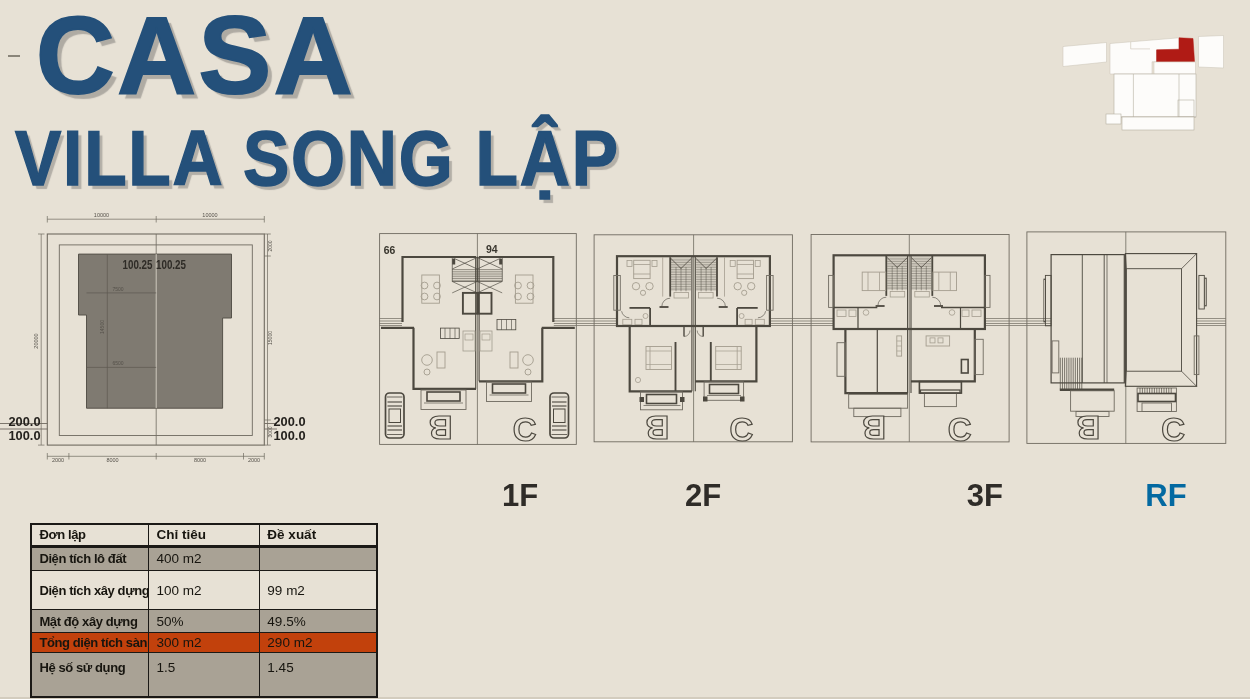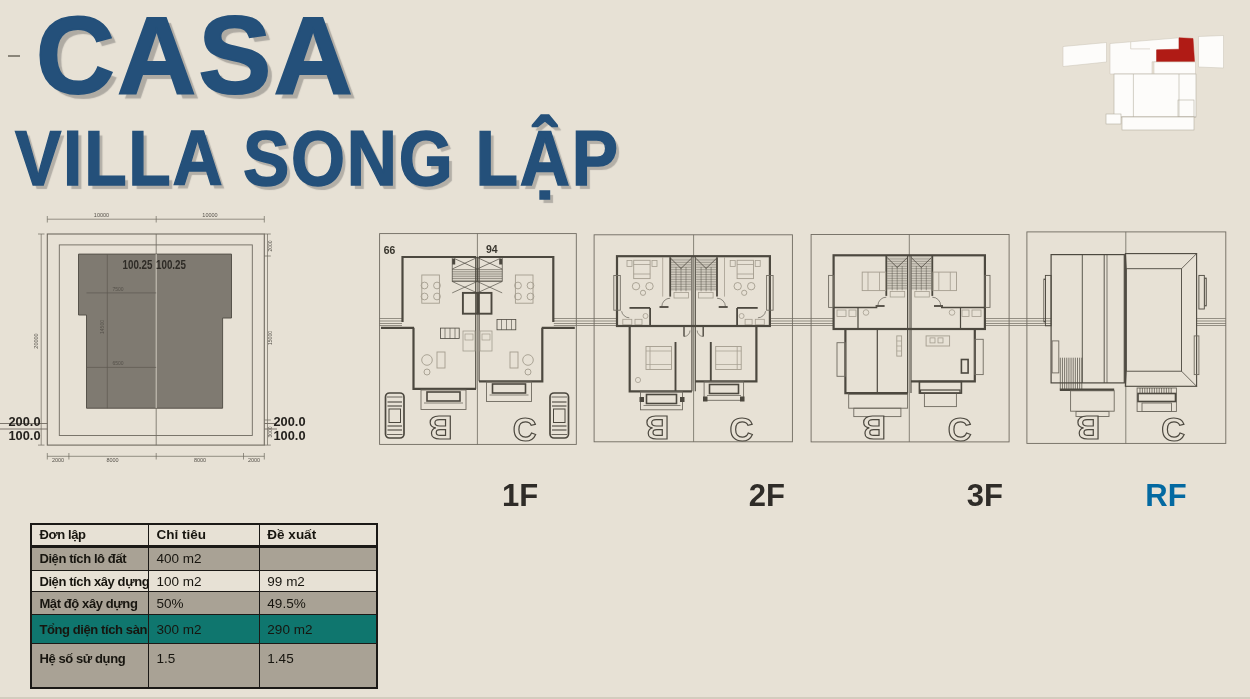--- a/index.html
+++ b/index.html
@@ -878,54 +878,54 @@
 <g>
         <line x1="1009.1" y1="318.5" x2="1026.9" y2="318.5" stroke="#6f6a60" stroke-width="0.7"></line>
         <line x1="1009.1" y1="321" x2="1026.9" y2="321" stroke="#6f6a60" stroke-width="0.7"></line>
         <line x1="1009.1" y1="323.5" x2="1026.9" y2="323.5" stroke="#6f6a60" stroke-width="0.7"></line>
         <line x1="1009.1" y1="325.5" x2="1026.9" y2="325.5" stroke="#6f6a60" stroke-width="0.7"></line>
       </g>
   </svg>
 
   <div class="abs" style="left:470px;top:478px;width:100px;text-align:center;font-size:31px;font-weight:bold;color:#2f2c28;">1F</div>
 
-  <div class="abs" style="left:685px;top:478px;width:100px;text-align:right;font-size:31px;font-weight:bold;color:#2f2c28;">2F</div>
+  <div class="abs" style="left:685px;top:478px;width:100px;text-align:left;font-size:31px;font-weight:bold;color:#2f2c28;">2F</div>
 
   <div class="abs" style="left:903px;top:478px;width:100px;text-align:right;font-size:31px;font-weight:bold;color:#2f2c28;">3F</div>
 
   <div class="abs" style="left:1116px;top:478px;width:100px;text-align:center;font-size:31px;font-weight:bold;color:#0369a1;">RF</div>
 
   <table class="spec abs" style="left:30.4px;top:523px;">
 
 <tbody>
         <tr style="background:#e7e1d5;height:22.0px;">
           <td style="font-weight:bold;border-bottom:3.5px solid #1b1916;">Đơn lập</td>
           <td style="font-weight:bold;border-bottom:3.5px solid #1b1916;">Chỉ tiêu</td>
           <td style="font-weight:bold;border-bottom:3.5px solid #1b1916;">Đề xuất</td>
         </tr>
 
 <tr style="background:#a9a295;height:24.6px;">
           <td style="font-weight:bold;">Diện tích lô đất</td>
           <td style="font-weight:normal;">400 m2</td>
           <td style="font-weight:normal;"></td>
         </tr>
 
-<tr style="background:#e7e1d5;height:21px;">
+<tr style="background:#e7e1d5;height:39px;">
           <td style="font-weight:bold;">Diện tích xây dựng</td>
           <td style="font-weight:normal;">100 m2</td>
           <td style="font-weight:normal;">99 m2</td>
         </tr>
 
 <tr style="background:#a9a295;height:23.4px;padding-left:8px;">
           <td style="font-weight:bold;">Mật độ xây dựng</td>
           <td style="font-weight:normal;">50%</td>
           <td style="font-weight:normal;">49.5%</td>
         </tr>
 
-<tr style="background:#0f766e;height:29px;">
+<tr style="background:#c2410c;height:20px;">
           <td style="font-weight:bold;">Tổng diện tích sàn</td>
           <td style="font-weight:normal;">300 m2</td>
           <td style="font-weight:normal;">290 m2</td>
         </tr>
 
 <tr style="background:#a9a295;height:44.0px;">
           <td style="font-weight:bold;vertical-align:top;padding-top:7px;">Hệ số sử dụng</td>
           <td style="font-weight:normal;vertical-align:top;padding-top:7px;">1.5</td>
           <td style="font-weight:normal;vertical-align:top;padding-top:7px;">1.45</td>
         </tr>

